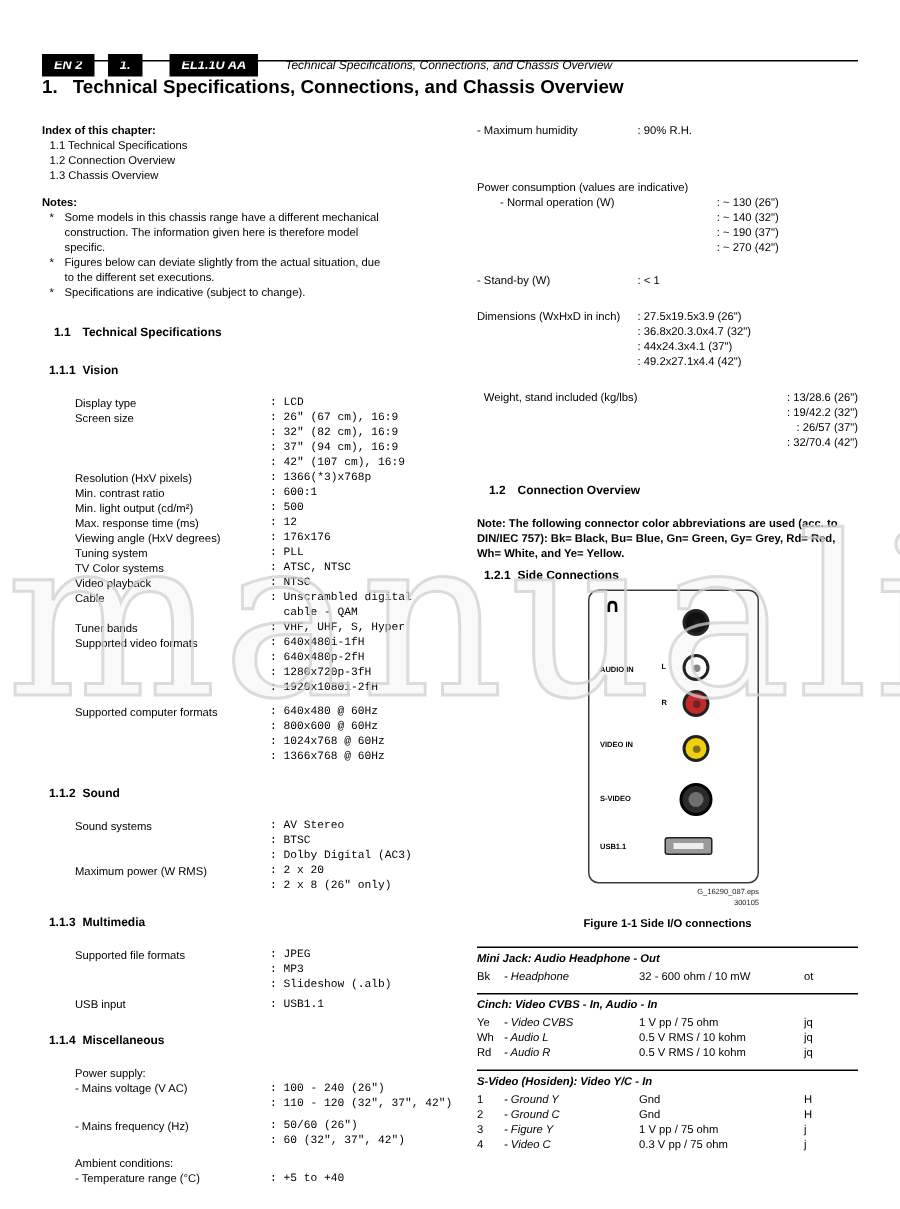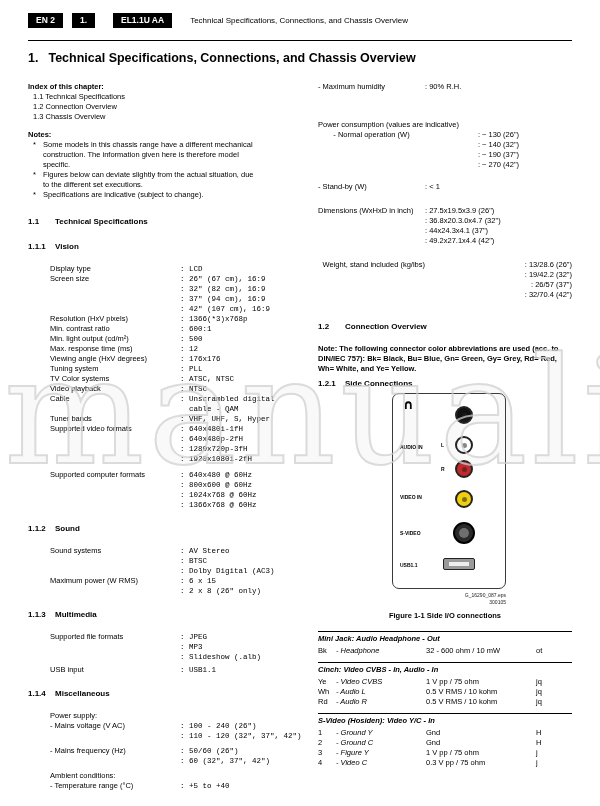--- a/index.html
+++ b/index.html
@@ -3,21 +3,21 @@
 <meta charset="utf-8">
 <style>
   * { margin:0; padding:0; box-sizing:border-box; }
   html,body { background:#ffffff; }
   .page {
     position:relative; width:600px; height:806px; background:#ffffff;
     font-family:"Liberation Sans", sans-serif; color:#000; overflow:hidden;
   }
 
   
-  .header { position:absolute; left:28px; top:13px; right:28px; display:flex; align-items:center; }
+  .header { position:absolute; left:28px; top:36px; right:28px; display:flex; align-items:center;font-style:italic; }
   .badge { background:#000; color:#fff; font-weight:bold; font-size:8.5px; line-height:1; padding:3px 8px; }
   .badge-chapter { margin-left:9px; }
   .badge-model { margin-left:18px; }
   .header-title { margin-left:18px; font-size:8px; }
   .header-rule { position:absolute; left:28px; right:28px; top:40px; border-top:1px solid #000; }
 
   .h1 { position:absolute; left:28px; top:51px; display:flex; gap:10px; font-size:12.5px; font-weight:bold; }
 
   
   .watermark {
@@ -35,21 +35,21 @@
   .block-title { font-weight:bold; }
   .index-item { padding-left:5px; }
   .notes-block { margin-bottom:12px; }
   .note-item { display:flex; }
   .note-bullet { flex:none; width:15px; padding-left:5px; }
   .note-text { flex:none; width:212px; }
 
   
   .section { display:flex; font-weight:bold; font-size:8px; margin-bottom:12px; }
   .section.tight { margin-bottom:2px; }
-  .sec-num { flex:none; width:27px; }
+  .sec-num { flex:none; width:27px;text-align:center; }
   .gap14 { height:14px; } .gap6 { height:6px; } .gap5 { height:5px; } .gap3 { height:3px; }
 
   
   .spec-row { display:flex; }
   .col-left .spec-label  { flex:none; width:152px; padding-left:22px; white-space:nowrap; }
   .col-left .spec-value  { flex:1;font-family:Liberation Mono, monospace; }
   .col-right .spec-label { flex:none; min-width:107px; white-space:nowrap; }
   .col-right .spec-value { flex:1; }
   .spec-heading { }
   .col-left .spec-heading { padding-left:22px; }
@@ -305,21 +305,21 @@
           <span class="spec-value">: BTSC</span>
         </div>
 
         <div class="spec-row">
           <span class="spec-label"></span>
           <span class="spec-value">: Dolby Digital (AC3)</span>
         </div>
 
         <div class="spec-row">
           <span class="spec-label">Maximum power (W RMS)</span>
-          <span class="spec-value">: 6 x 15</span>
+          <span class="spec-value">: 2 x 20</span>
         </div>
 
         <div class="spec-row">
           <span class="spec-label"></span>
           <span class="spec-value">: 2 x 8 (26" only)</span>
         </div>
       </div>
 
     <div class="gap14"></div>
     <div class="section">

